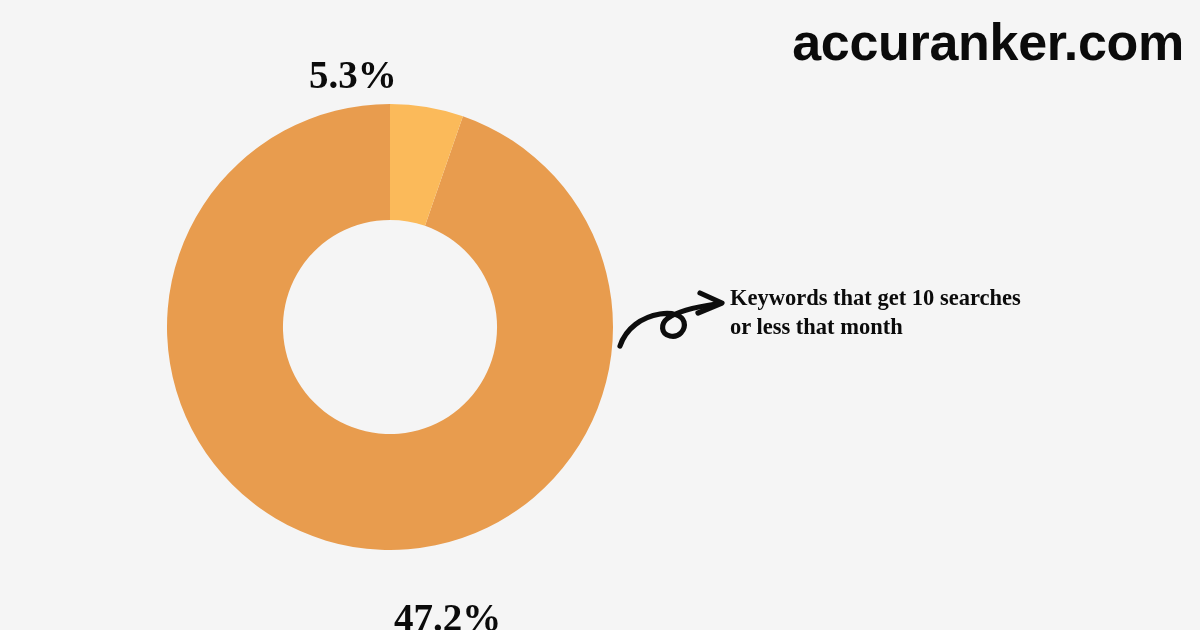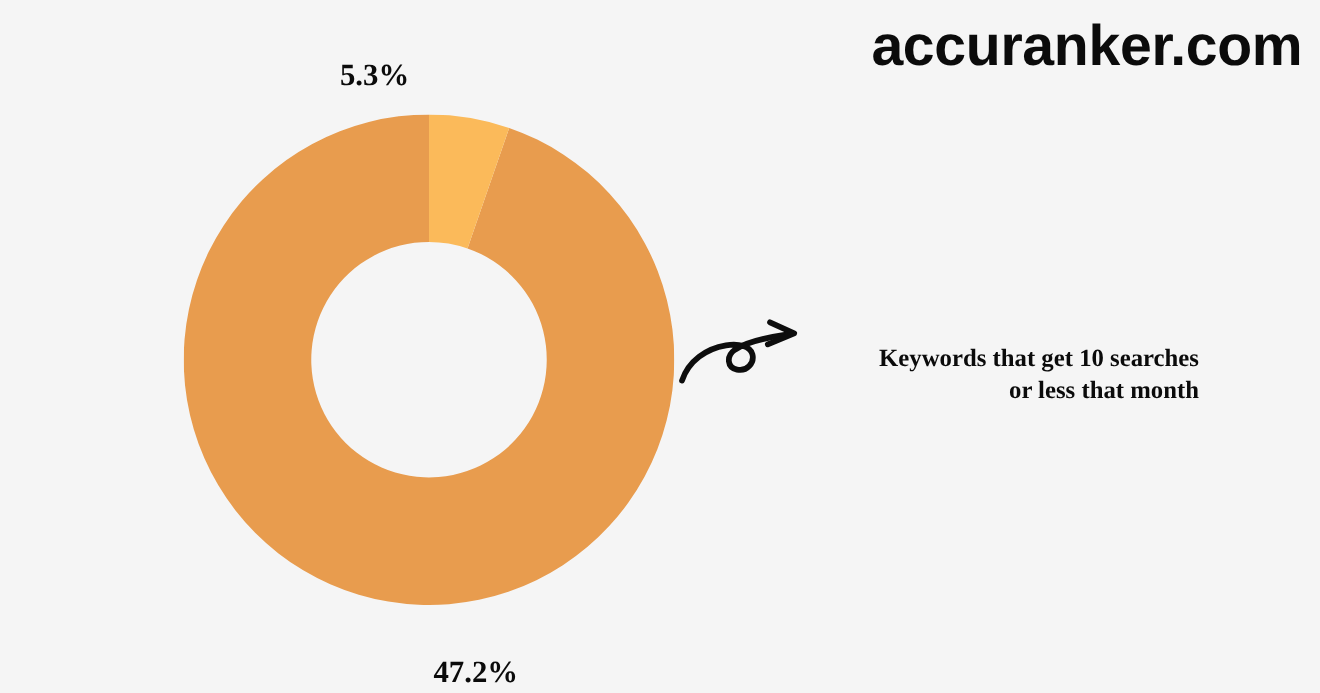--- a/index.html
+++ b/index.html
@@ -50,21 +50,21 @@
     display: block;
     width: 446px;
     height: 446px;
   }
 
   
   .slice-label {
     position: absolute;
     font-family: "Liberation Serif", "DejaVu Serif", serif;
     font-weight: 700;
-    font-size: 28px;
+    font-size: 39px;
     line-height: 1;
     color: #0b0b0b;
     white-space: nowrap;
   }
   .slice-label.small {
     left: 309px;
     top: 55px;
   }
   .slice-label.large {
     left: 394px;
@@ -82,23 +82,23 @@
   .callout-arrow svg {
     display: block;
     width: 124px;
     height: 70px;
     overflow: visible;
   }
 
   .callout-text {
     position: absolute;
     left: 730px;
-    top: 312px;
+    top: 284px;
     width: 360px;
-    text-align: right;
+    text-align: left;
     font-family: "Liberation Serif", "DejaVu Serif", serif;
     font-weight: 700;
     font-size: 22.5px;
     line-height: 1.28;
     color: #0b0b0b;
   }
   .callout-text .line {
     display: block;
     white-space: nowrap;
   }

